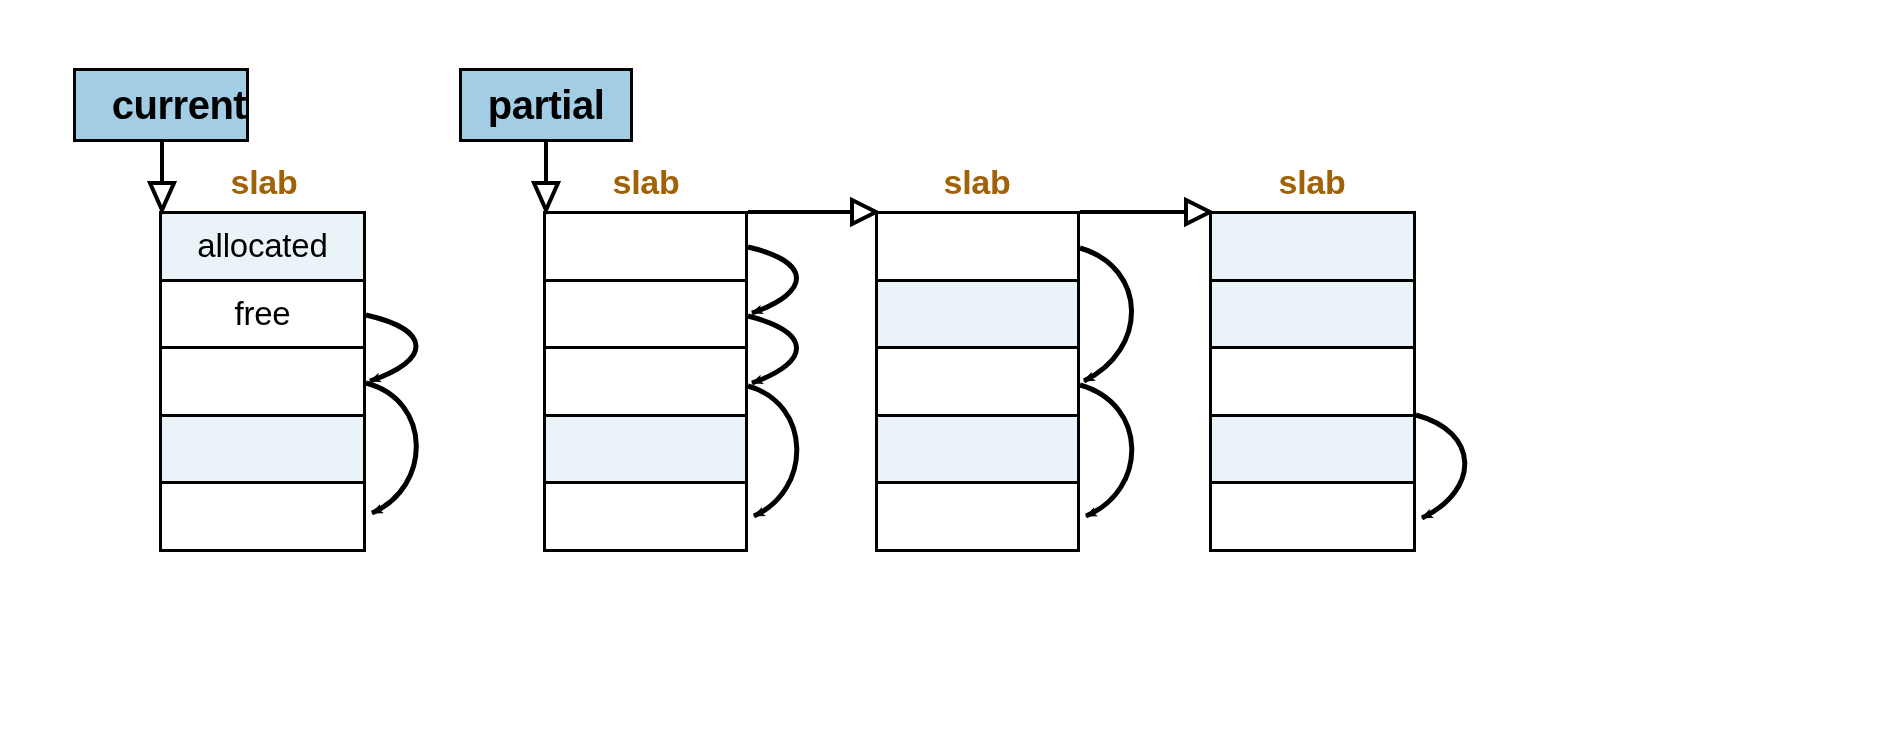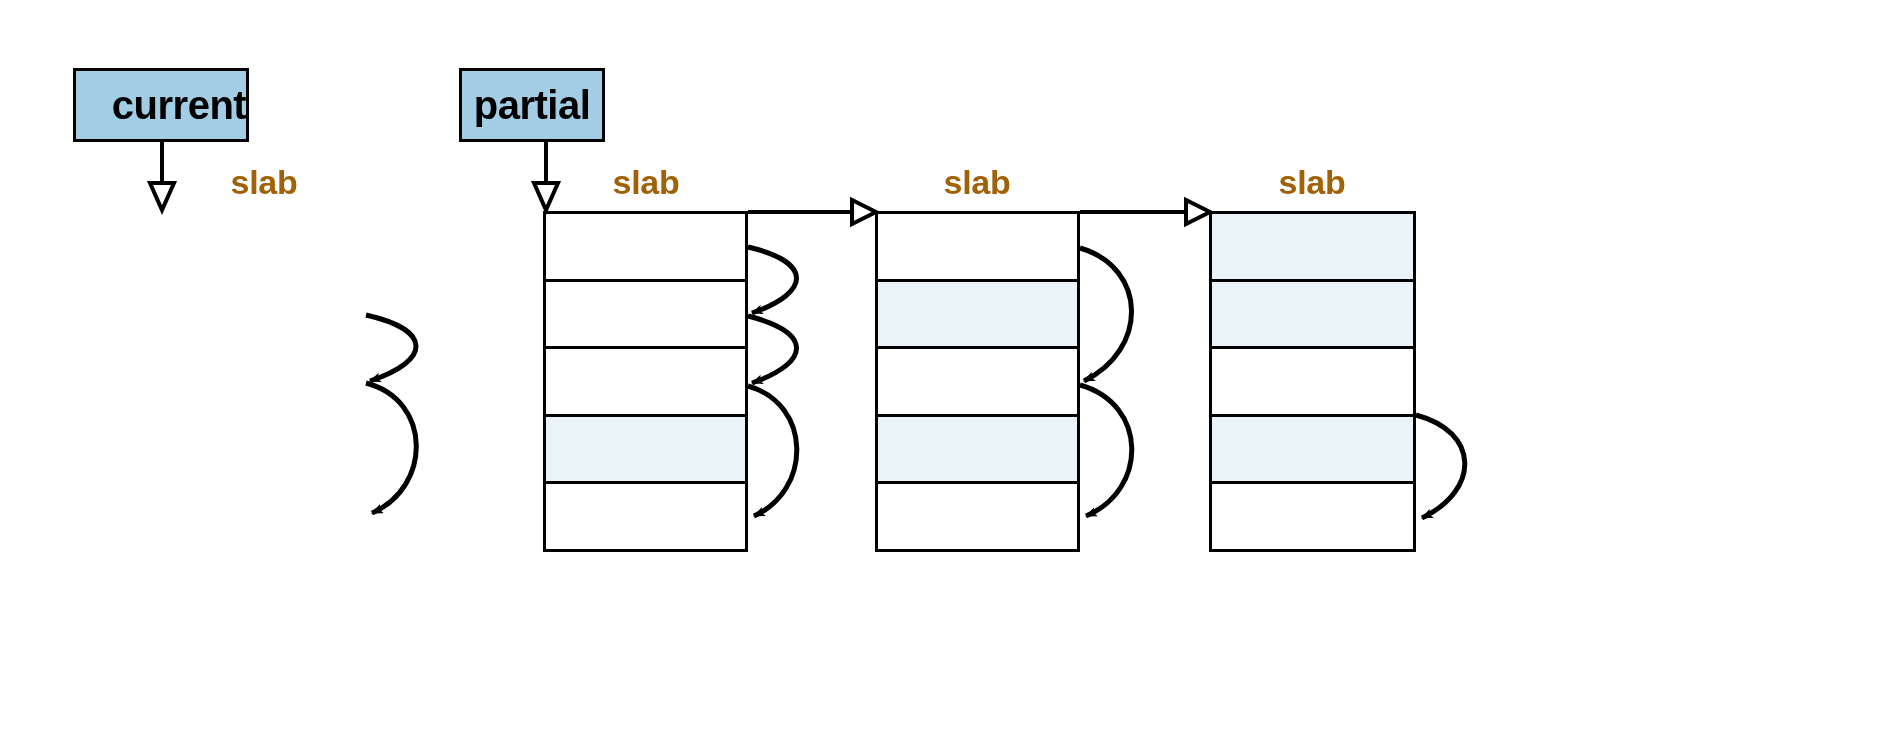--- a/index.html
+++ b/index.html
@@ -77,29 +77,36 @@
 </style>
 </head>
 <body>
 
 <div id="stage">
 
   <div class="ptr-box" id="ptr0" style="left:73px; top:68px; width:176px; height:74px;padding-left:36px;">
     <span>current</span>
   </div>
 
-  <div class="ptr-box" id="ptr1" style="left:459px; top:68px; width:146px; height:74px;">
+  <div class="ptr-box" id="ptr1" style="left:459px; top:68px; width:174px; height:74px;">
     <span>partial</span>
   </div>
 
   <div class="slab-title" style="left:162px; top:163px; width:204px;">slab</div>
   <div class="slab-title" style="left:545px; top:163px; width:202px;">slab</div>
   <div class="slab-title" style="left:876px; top:163px; width:202px;">slab</div>
   <div class="slab-title" style="left:1210px; top:163px; width:204px;">slab</div>
 
+  <div class="slab" style="left:159px; top:211px; width:207px; height:341px;">
+    <div class="slab-row blue">allocated</div>
+    <div class="slab-row">free</div>
+    <div class="slab-row"></div>
+    <div class="slab-row blue"></div>
+    <div class="slab-row"></div>
+  </div>
 
   <div class="slab" style="left:543px; top:211px; width:205px; height:341px;">
     <div class="slab-row"></div>
     <div class="slab-row"></div>
     <div class="slab-row"></div>
     <div class="slab-row blue"></div>
     <div class="slab-row"></div>
   </div>
 
   <div class="slab" style="left:875px; top:211px; width:205px; height:341px;">

